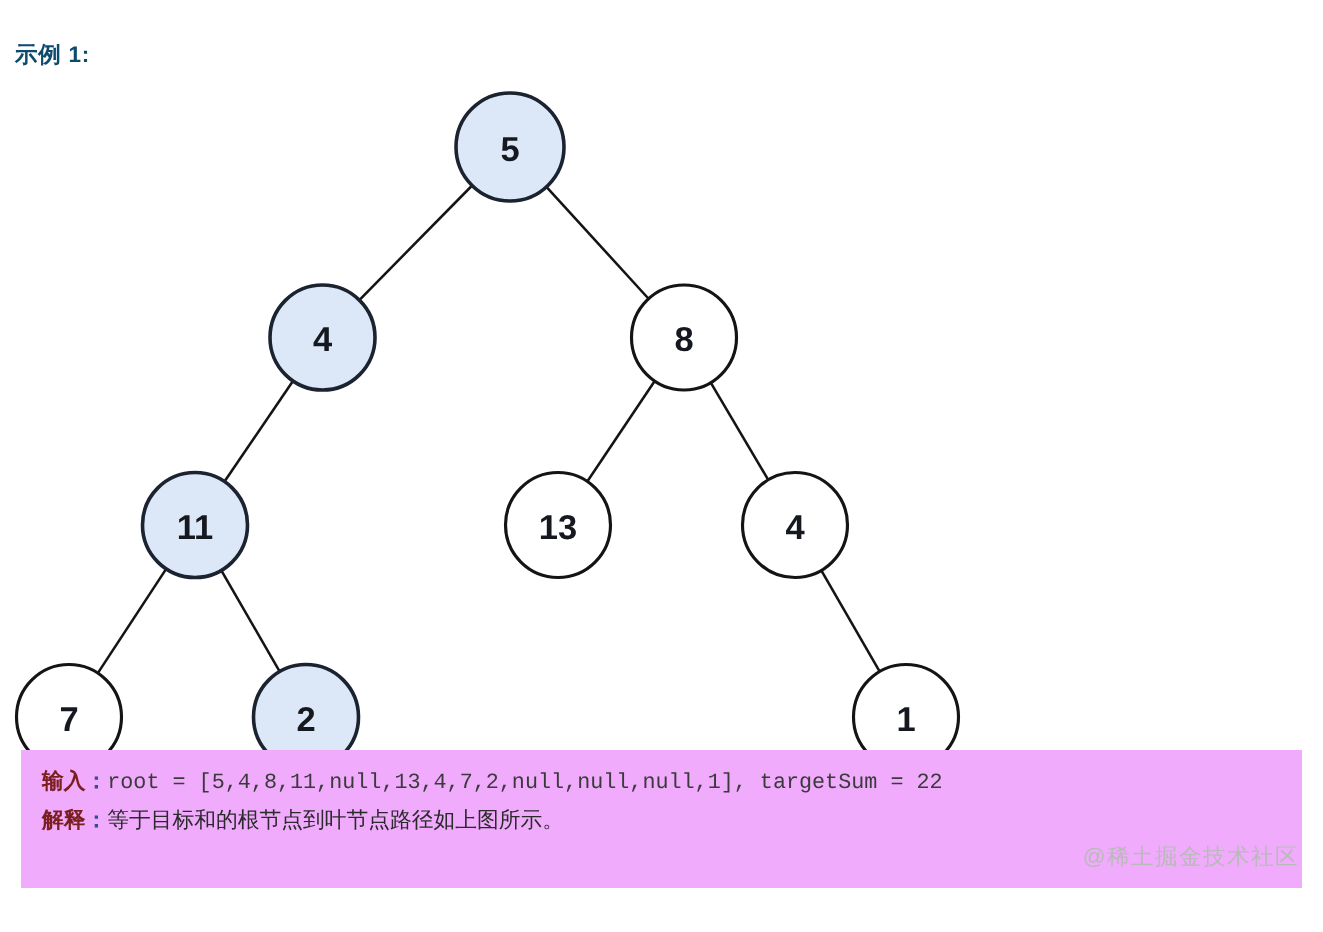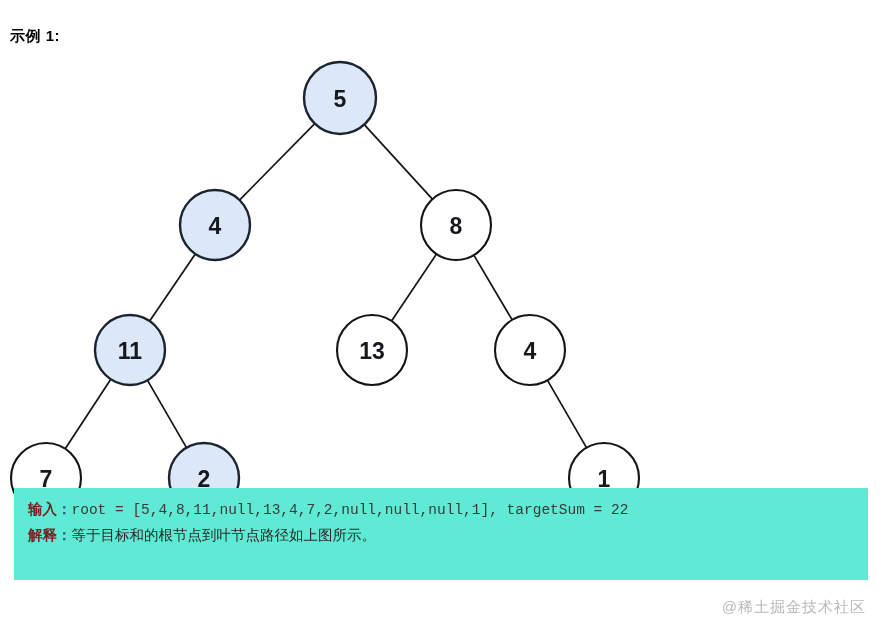--- a/index.html
+++ b/index.html
@@ -13,21 +13,21 @@
     position: relative;
     font-family: "Liberation Sans", sans-serif;
     overflow: hidden;
   }
   #page-title {
     position: absolute;
     left: 10px;
     top: 27px;
     font-size: 15px;
     font-weight: bold;
-    color: #000000;
+    color: #0c4a6e;
     letter-spacing: 0.5px;
   }
   #tree-figure {
     position: absolute;
     left: 0;
     top: 55px;
     width: 882px;
     height: 455px;
   }
   #tree-svg {
@@ -52,24 +52,24 @@
     dominant-baseline: central;
   }
   .tree-edge {
     stroke: #141414;
     stroke-width: 1.7;
     fill: none;
   }
   #code-block {
     position: absolute;
     left: 14px;
-    top: 488px;
+    top: 500px;
     width: 854px;
     height: 92px;
-    background: #5eead4;
+    background: #f0abfc;
     box-sizing: border-box;
     padding: 9px 0 0 14px;
   }
   .code-line {
     font-family: "Liberation Mono", monospace;
     font-size: 14.5px;
     line-height: 25px;
     white-space: pre;
     color: #333333;
   }
@@ -92,21 +92,21 @@
     color: #6b6b2a;
   }
   .code-value-text {
     font-family: "Liberation Sans", sans-serif;
     color: #2a2a2a;
     font-size: 14.5px;
   }
   #watermark {
     position: absolute;
     right: 16px;
-    top: 598px;
+    top: 562px;
     font-family: "Liberation Sans", sans-serif;
     font-size: 15px;
     color: #b9b9b9;
     letter-spacing: 1px;
     user-select: none;
   }
 </style>
 </head>
 <body>
 

